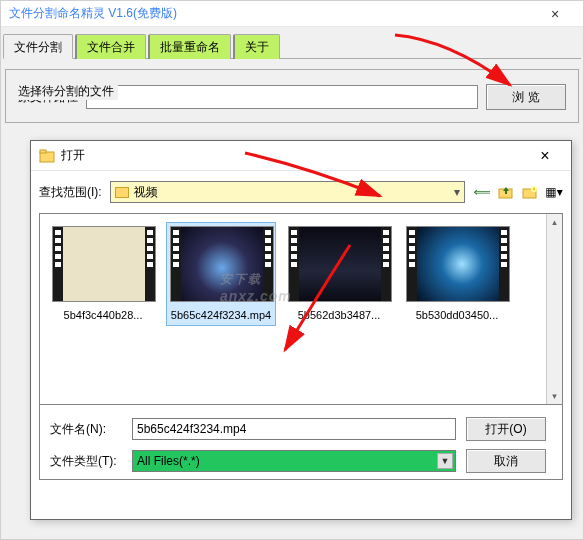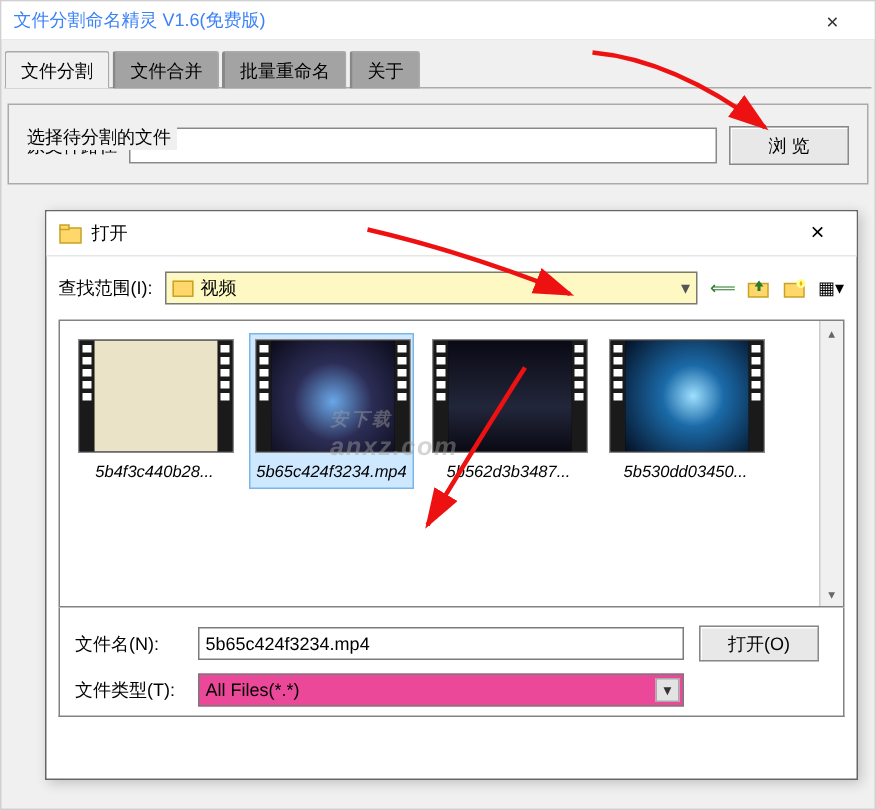--- a/index.html
+++ b/index.html
@@ -8,21 +8,21 @@
 
 .main-window { position: absolute; top: 0; left: 0; width: 584px; height: 540px; border: 1px solid #d0d0d0; background: #f0f0f0; }
 .titlebar { height: 26px; background: #fff; display: flex; align-items: center; padding: 0 8px; border-bottom: 1px solid #e8e8e8; }
 .titlebar .title { color: #3b82f6; flex: 1; }
 .titlebar .close { width: 40px; text-align: center; color: #333; font-size: 14px; cursor: pointer; }
 
 .main-body { padding: 6px 2px; }
 
 
 .tabs { display: flex; border-bottom: 1px solid #aaa; margin-bottom: 10px; height: 26px; }
-.tab { padding: 4px 10px; border: 1px solid #aaa; border-bottom: none; background: #a3a3a3; margin-right: 2px; border-radius: 2px 2px 0 0; cursor: pointer; position: relative; top: 1px; }
+.tab { padding: 4px 10px; border: 1px solid #aaa; border-bottom: none; background: #bef264; margin-right: 2px; border-radius: 2px 2px 0 0; cursor: pointer; position: relative; top: 1px; }
 .tab.active { background: #f0f0f0; border-bottom: 1px solid #f0f0f0; }
 .tab.sep { border-left: 2px solid #888; }
 
 
 .groupbox { border: 1px solid #aaa; padding: 14px 12px 12px; margin: 4px 2px 10px; position: relative; }
 .groupbox .legend { position: absolute; top: -8px; left: 8px; background: #f0f0f0; padding: 0 4px; margin-top: 21px; }
 
 .path-row { display: flex; align-items: center; gap: 8px; }
 .path-label { white-space: nowrap; }
 .path-input { flex: 1; height: 24px; border: 1px solid #888; background: #fff; padding: 0 4px; }
@@ -49,38 +49,38 @@
 .filelist { border: 1px solid #828282; height: 192px; background: #fff; padding: 8px; position: relative; }
 .files-row { display: flex; gap: 8px; }
 .file-item { width: 110px; text-align: center; cursor: pointer; padding: 3px; border: 1px solid transparent; }
 .file-item.selected { background: #cde8ff; border: 1px solid #7ab7e8; }
 .thumb { width: 104px; height: 76px; background: #000; border: 1px solid #888; position: relative; overflow: hidden; margin: 0 auto 6px; }
 .thumb .strip { position: absolute; top: 0; bottom: 0; width: 10px; background: #1a1a1a; }
 .thumb .strip.left { left: 0; }
 .thumb .strip.right { right: 0; }
 .thumb .hole { width: 6px; height: 5px; background: #fff; margin: 3px auto; }
 .thumb .content { position: absolute; left: 10px; right: 10px; top: 0; bottom: 0; }
-.fname { font-size: 11px; line-height: 1.3; word-break: break-all; font-style: italic; }
+.fname { font-size: 11px; line-height: 1.3; word-break: break-all; }
 .scrollbar-v { position: absolute; right: 0; top: 0; bottom: 0; width: 16px; background: #f0f0f0; border-left: 1px solid #ccc; }
 .scrollbar-v .up, .scrollbar-v .down { height: 16px; text-align: center; font-size: 9px; line-height: 16px; cursor: pointer; color: #666; }
 .scrollbar-v .track { position: absolute; top: 16px; bottom: 16px; left: 0; right: 0; }
 
 
 .bottom-area { border: 1px solid #828282; border-top: none; padding: 12px 10px 6px; display: grid; grid-template-columns: 72px 1fr 86px; gap: 8px 10px; align-items: center; }
 .text-input { height: 22px; border: 1px solid #7a7a7a; background: #fff; padding: 0 4px; width: 100%; }
-.combo { height: 22px; border: 1px solid #7a7a7a; background: #ec4899; padding: 0 4px; position: relative; display: flex; align-items: center; }
+.combo { height: 22px; border: 1px solid #7a7a7a; background: #22c55e; padding: 0 4px; position: relative; display: flex; align-items: center; }
 .combo .arrow { position: absolute; right: 2px; top: 2px; bottom: 2px; width: 16px; background: #e3e3e3; border: 1px solid #aaa; display: flex; align-items: center; justify-content: center; font-size: 9px; color: #333; }
 .dlg-btn { height: 24px; border: 1px solid #888; background: #e8e8e8; box-shadow: inset 1px 1px 0 #fff; cursor: pointer; width: 80px; }
 
 
 .arrow-svg { position: absolute; pointer-events: none; }
 
 
 .watermark { position: absolute; top: 250px; left: 220px; font-size: 36px; font-weight: bold; color: rgba(160,160,160,0.45); font-style: italic; letter-spacing: 2px; pointer-events: none; z-index: 2; }
-.watermark .sub { font-size: 17px; display: block; margin-top: -4px; letter-spacing: 1px; }
+.watermark .sub { font-size: 14px; display: block; margin-top: -4px; letter-spacing: 1px; }
 </style>
 </head>
 <body>
 
 <div class="main-window">
   <div class="titlebar">
     <span class="title">文件分割命名精灵 V1.6(免费版)</span>
     <span class="close">×</span>
   </div>
   <div class="main-body">
@@ -241,20 +241,21 @@
     <div class="bottom-area">
       <span>文件名(N):</span>
       <input class="text-input" value="5b65c424f3234.mp4" style="">
       <button class="dlg-btn">打开(O)</button>
 
       <span>文件类型(T):</span>
       <div class="combo">
         <span>All Files(*.*)</span>
         <span class="arrow">▼</span>
       </div>
+      <button class="dlg-btn">取消</button>
     </div>
 
   </div>
 </div>
 
 <svg class="arrow-svg" style="top:30px;left:390px" width="150" height="80">
   <defs>
       <marker id="ah1" markerWidth="10" markerHeight="10" refX="8" refY="3" orient="auto">
         <path d="M0,0 L9,3 L0,6 Z" fill="#e11"></path>
       </marker>

